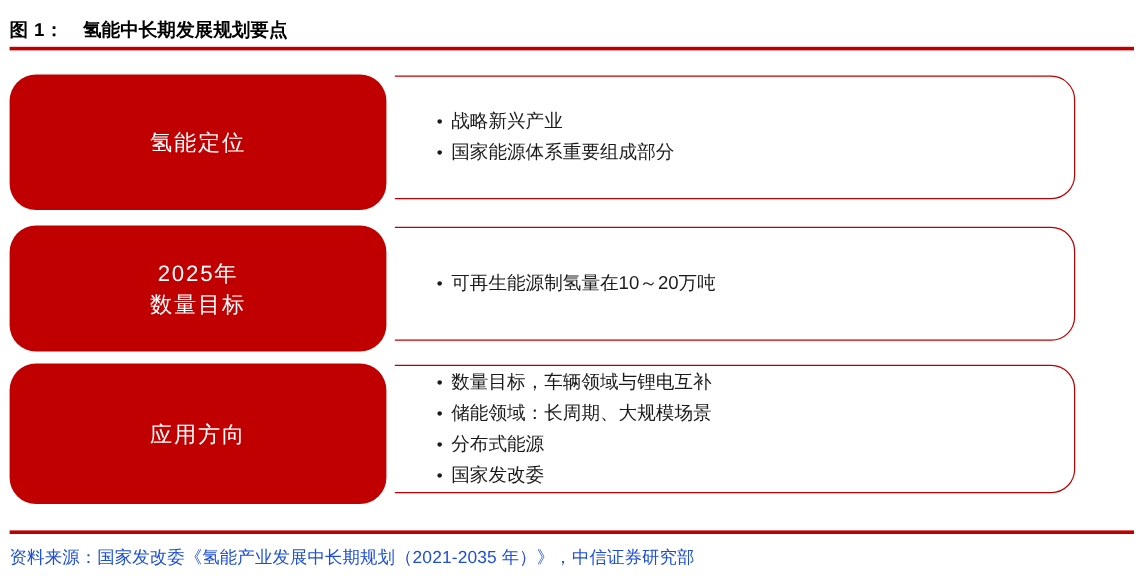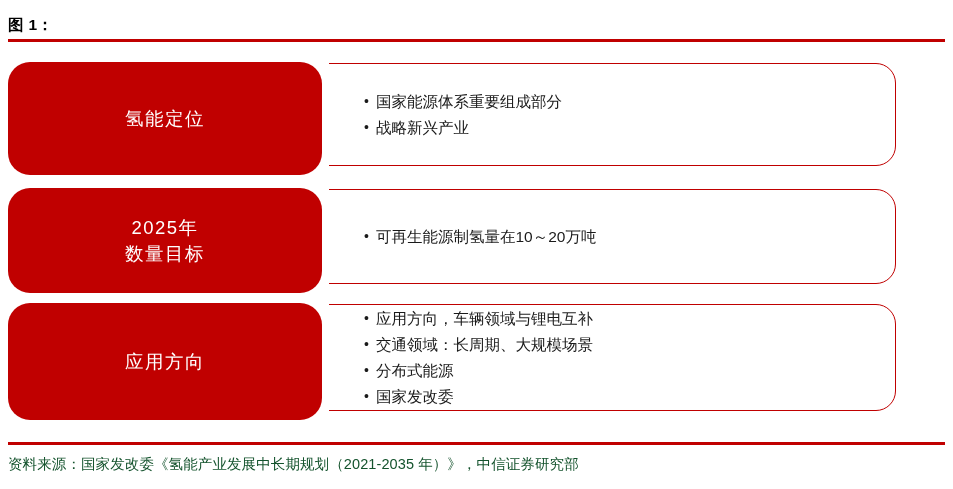--- a/index.html
+++ b/index.html
@@ -150,40 +150,41 @@
     top: 442px;
     width: 937px;
     height: 2.5px;
     background: #C00000;
   }
   .source-text {
     position: absolute;
     left: 8px;
     top: 455px;
     font-size: 14.5px;
-    color: #14532d;
+    color: #1d4ed8;
     white-space: nowrap;
     letter-spacing: 0.1px;
   }
 </style>
 </head>
 <body>
 
 <div class="fig-title-row">
   <span class="fig-title-label">图 1：</span>
+  <span class="fig-title-text">氢能中长期发展规划要点</span>
 </div>
 <div class="title-rule"></div>
 
 <div class="diagram">
 
   <div class="row row-1">
     <div class="content-box">
       <ul class="bullet-list">
+        <li class="bullet-item">战略新兴产业</li>
         <li class="bullet-item">国家能源体系重要组成部分</li>
-        <li class="bullet-item">战略新兴产业</li>
       </ul>
     </div>
     <div class="seam"></div>
     <div class="label-box">
       <div class="label-line">氢能定位</div>
     </div>
   </div>
 
   <div class="row row-2">
     <div class="content-box">
@@ -194,22 +195,22 @@
     <div class="seam"></div>
     <div class="label-box">
       <div class="label-line">2025年</div>
       <div class="label-line">数量目标</div>
     </div>
   </div>
 
   <div class="row row-3">
     <div class="content-box">
       <ul class="bullet-list">
-        <li class="bullet-item">应用方向，车辆领域与锂电互补</li>
-        <li class="bullet-item">交通领域：长周期、大规模场景</li>
+        <li class="bullet-item">数量目标，车辆领域与锂电互补</li>
+        <li class="bullet-item">储能领域：长周期、大规模场景</li>
         <li class="bullet-item">分布式能源</li>
         <li class="bullet-item">国家发改委</li>
       </ul>
     </div>
     <div class="seam"></div>
     <div class="label-box">
       <div class="label-line">应用方向</div>
     </div>
   </div>
 

